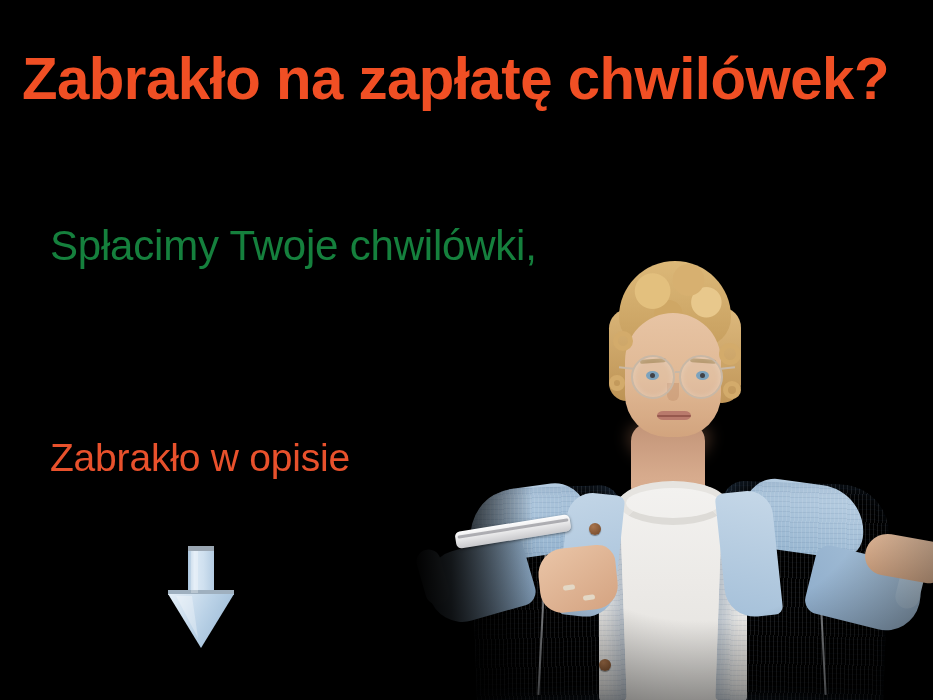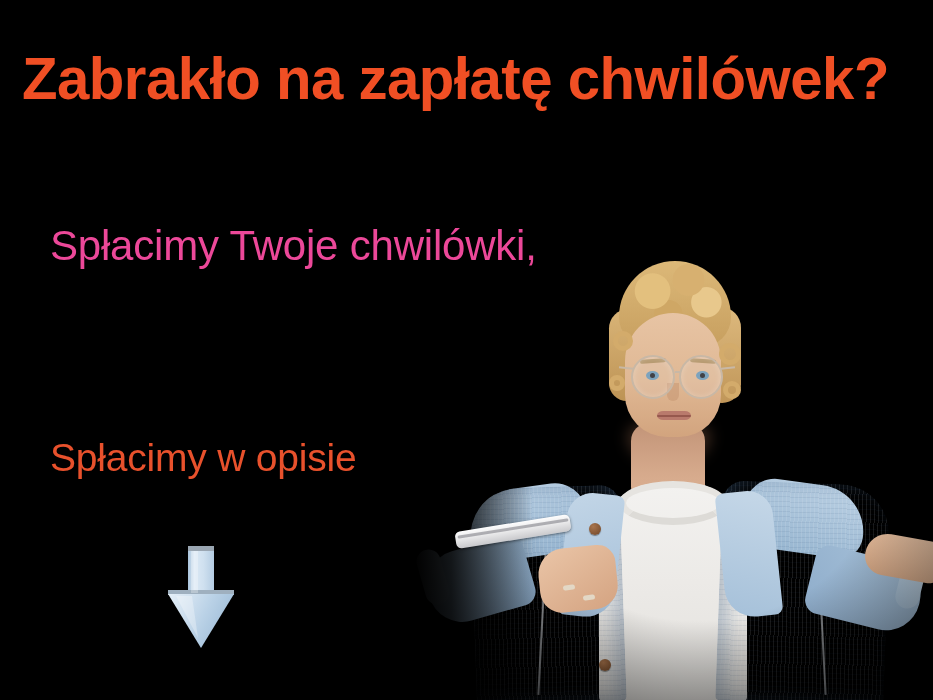--- a/index.html
+++ b/index.html
@@ -30,21 +30,21 @@
     transform:scaleX(0.985);
     transform-origin:left top;
     white-space:nowrap;
   }
 
   
   .subhead {
     position:absolute;
     left:50px; top:213px;
     width:530px;
-    color:#ec4899;
+    color:#15803d;
     font-size:42px;
     font-weight:normal;
     line-height:1.55;
     letter-spacing:-0.2px;
   }
   .subhead .ln { display:block; white-space:nowrap; }
 
   
   .cta {
     position:absolute;
@@ -365,21 +365,21 @@
     <div class="vign"></div>
     <div class="edge-fade-l"></div>
   </div>
 
   <div class="headline">Zabrakło na zapłatę chwilówek?</div>
 
   <div class="subhead">
     <span class="ln">Spłacimy Twoje chwilówki,</span>
   </div>
 
-  <div class="cta">Spłacimy w opisie</div>
+  <div class="cta">Zabrakło w opisie</div>
 
   <div class="arrow-wrap">
     <svg viewBox="0 0 80 108" xmlns="http://www.w3.org/2000/svg" aria-hidden="true">
       <defs>
         <linearGradient id="shaftG" x1="0" y1="0" x2="1" y2="0">
           <stop offset="0%" stop-color="#a9c4dc"></stop>
           <stop offset="25%" stop-color="#dce9f5"></stop>
           <stop offset="60%" stop-color="#cfe0ef"></stop>
           <stop offset="100%" stop-color="#b4cce2"></stop>
         </linearGradient>

